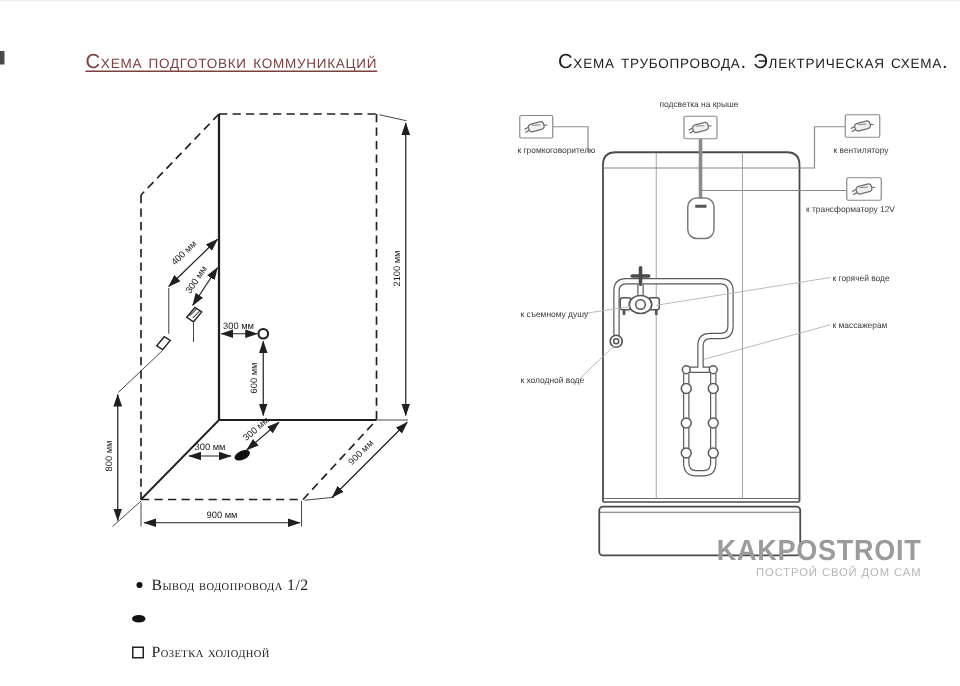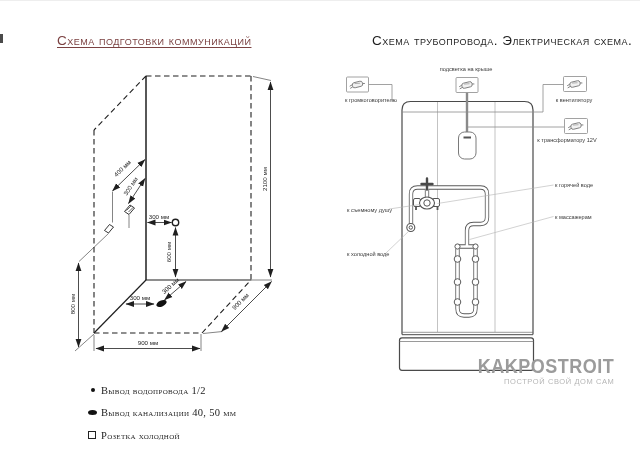--- a/index.html
+++ b/index.html
@@ -117,21 +117,20 @@
     <div class="legend-row">
       <span class="legend-ico">
           <span class="ico-dot"></span>
         </span>
       <span class="legend-label">Вывод водопровода 1/2</span>
     </div>
     <div class="legend-row">
       <span class="legend-ico">
           <span class="ico-oval"></span>
         </span>
-      <span class="legend-label">Вывод канализации 40, 50 мм</span>
     </div>
     <div class="legend-row">
       <span class="legend-ico">
           <span class="ico-square"></span>
         </span>
       <span class="legend-label">Розетка холодной</span>
     </div>
   </div>
 
   <svg class="svg-right" width="300" height="340" viewBox="330 60 300 340">

